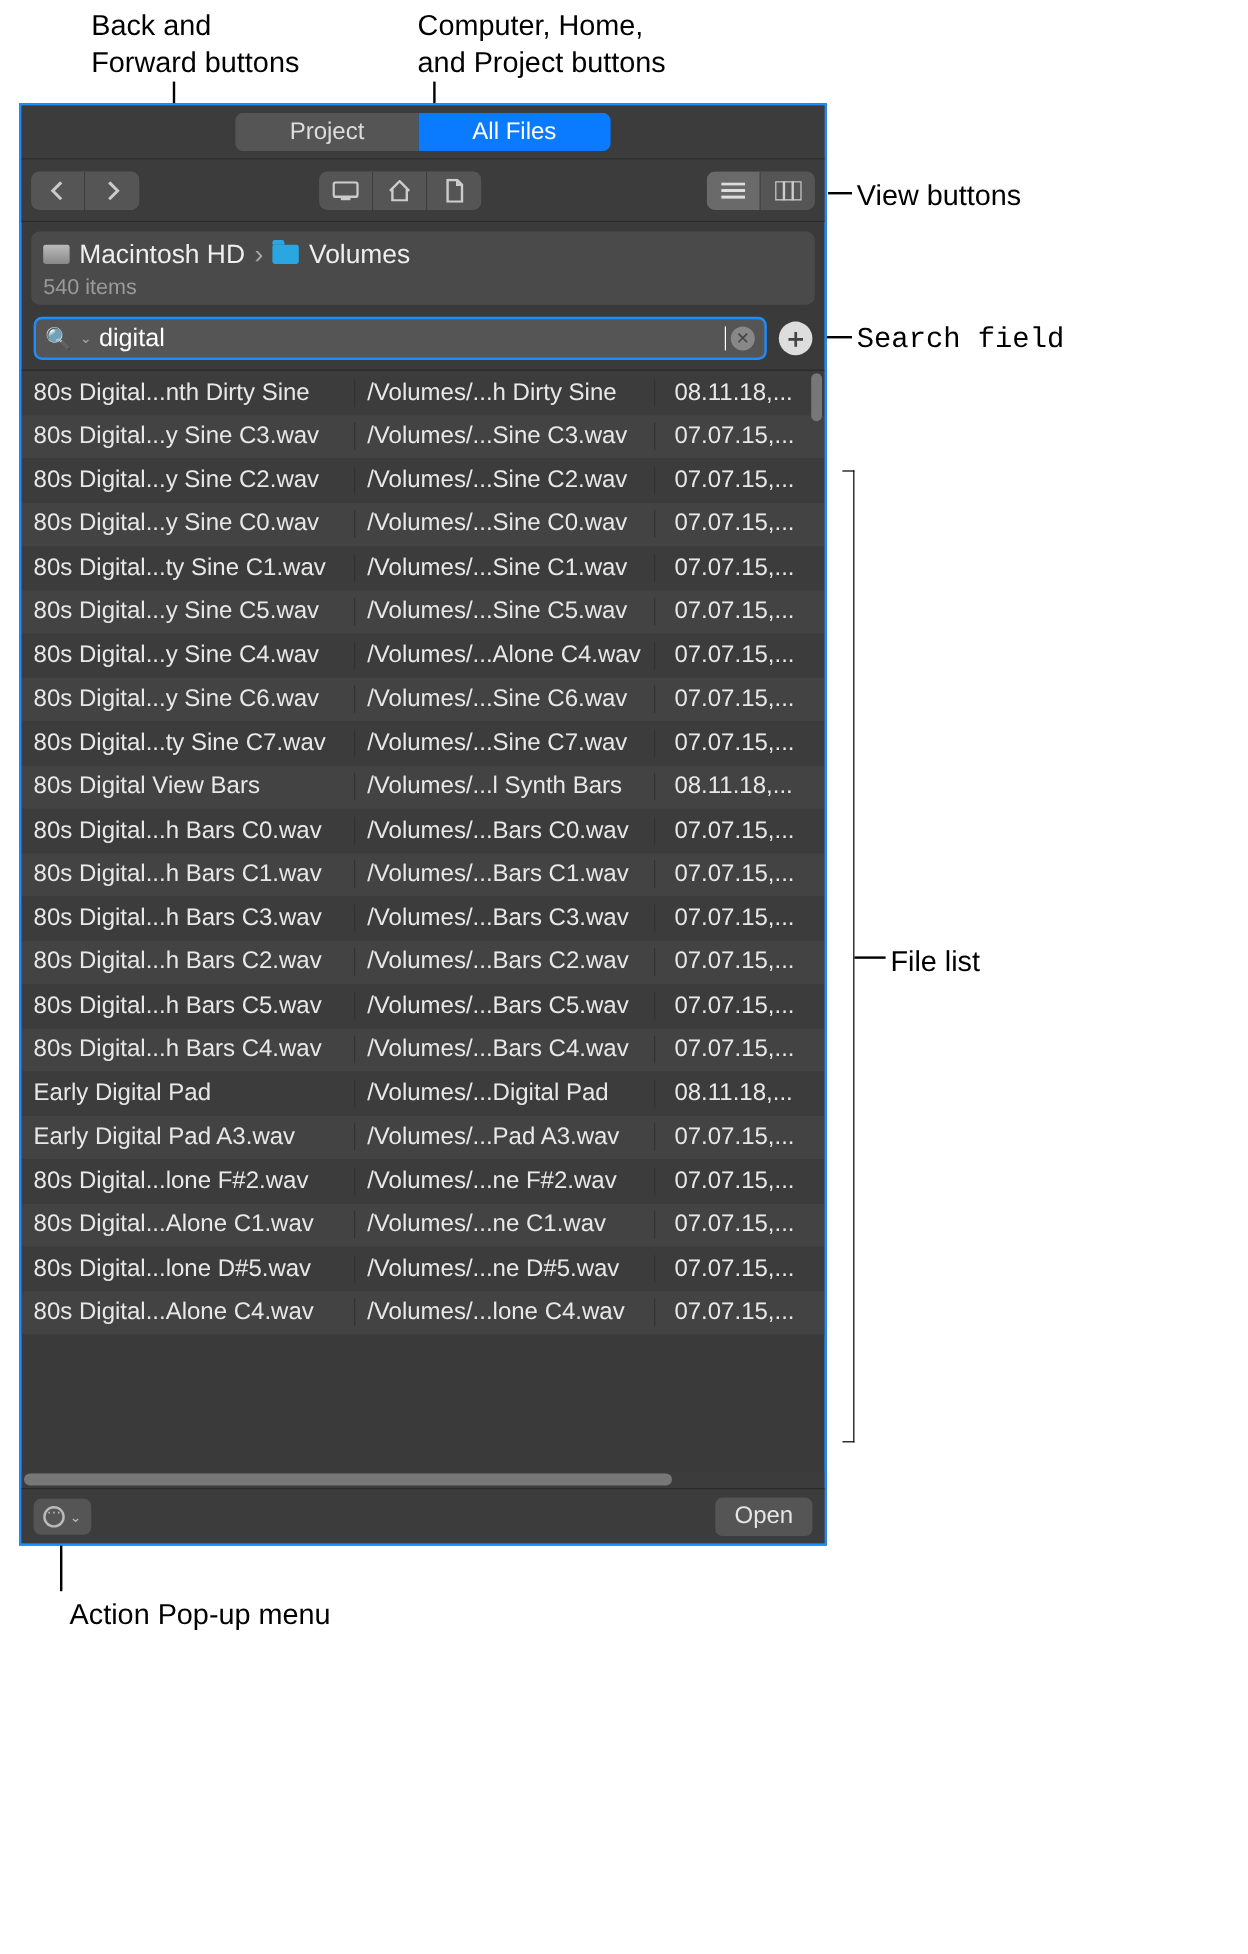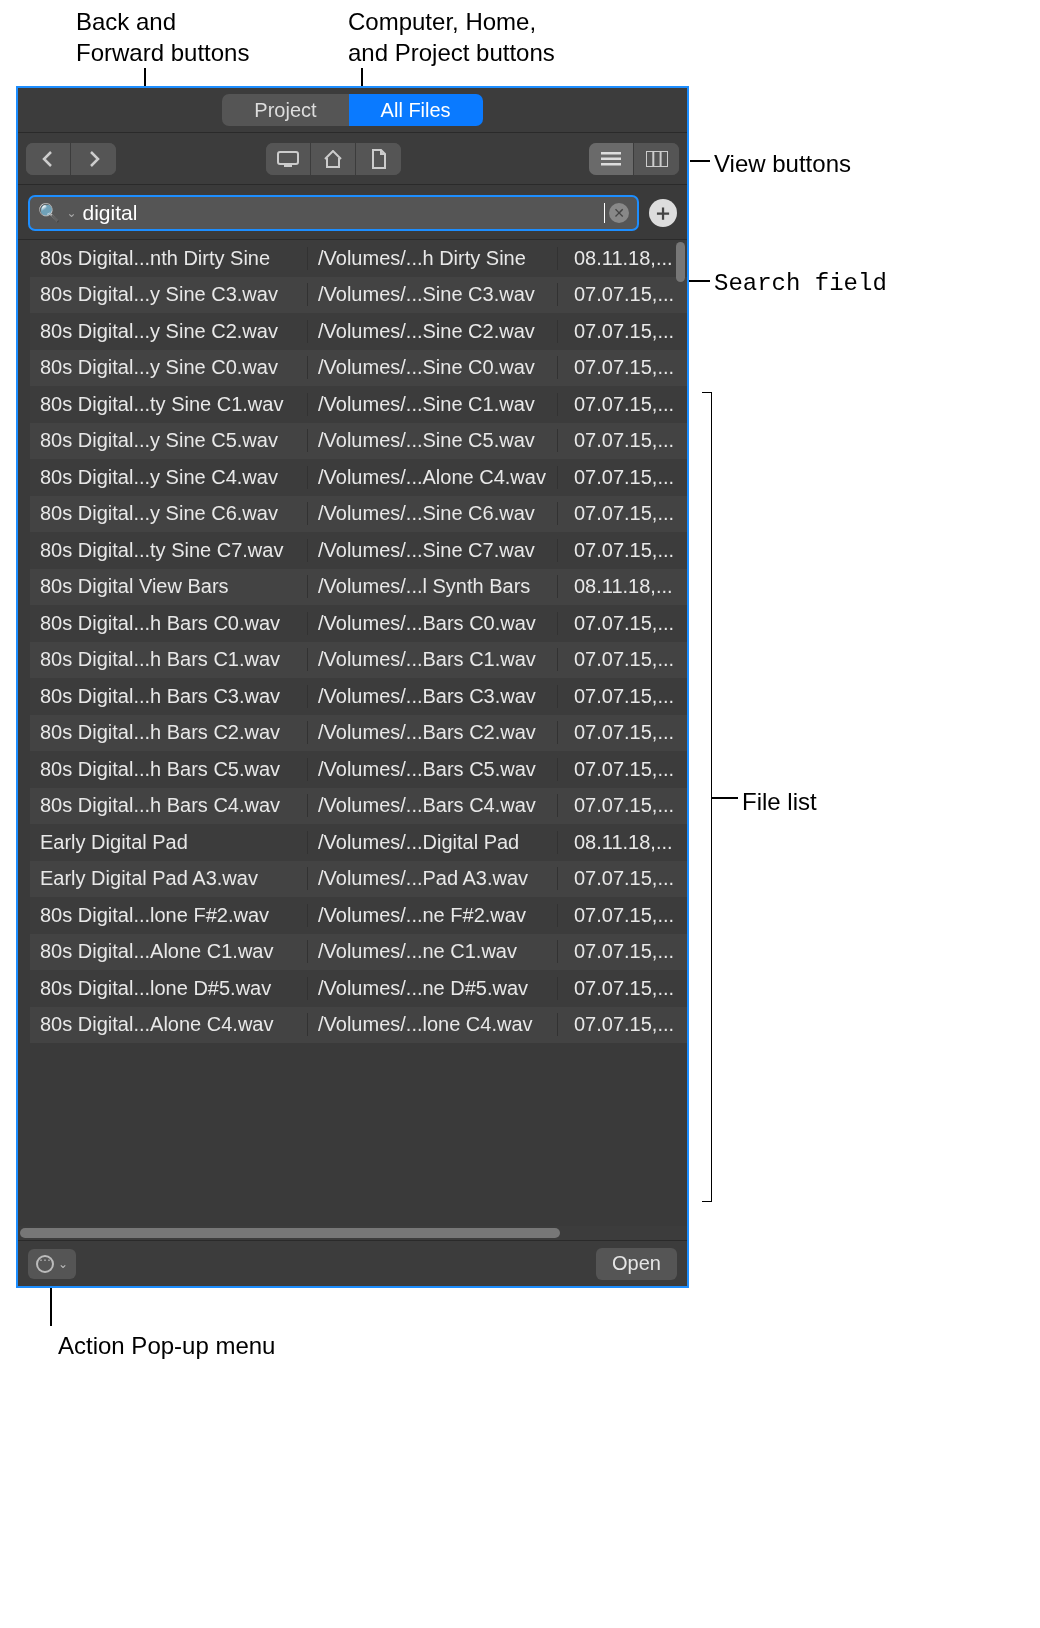--- a/index.html
+++ b/index.html
@@ -50,21 +50,21 @@
     gap: 0;
     border-bottom: 1px solid #2a2a2a;
   }
   .seg {
     display: flex;
     border-radius: 7px;
     overflow: hidden;
   }
   .seg .btn {
     height: 32px;
-    padding: 0 32px;
+    padding: 0 45px;
     display: flex;
     align-items: center;
     justify-content: center;
     font-size: 20px;
     color: #ddd;
     background: #555;
     border: none;
   }
   .seg .btn.active {
     background: #0a7aff;
@@ -196,21 +196,20 @@
     align-items:center;
     border-bottom:1px solid #2a2a2a;
   }
   .col-name { width:278px; padding-left:10px; border-right:1px solid #2a2a2a; }
   .col-path { width:250px; padding-left:10px; border-right:1px solid #2a2a2a; }
   .col-date { flex:1; padding-left:16px; }
   .list-body {
     flex:1;
     overflow:hidden;
     position:relative;
-    padding-left:12px;
   }
   .row {
     display:flex;
     height:36.5px;
     align-items:center;
     color:#e8e8e8;
     font-size:20px;
     white-space:nowrap;
   }
   .row:nth-child(odd){ background:#434343; }
@@ -335,20 +334,30 @@
       <div class="ibtn">
         <svg width="22" height="16" viewBox="0 0 22 16">
             <rect x="0" y="0" width="22" height="16" fill="none" stroke="#ccc" stroke-width="2"></rect>
             <line x1="7.3" y1="0" x2="7.3" y2="16" stroke="#ccc" stroke-width="2"></line>
             <line x1="14.6" y1="0" x2="14.6" y2="16" stroke="#ccc" stroke-width="2"></line>
           </svg>
       </div>
     </div>
   </div>
 
+  <div class="breadcrumb-wrap">
+    <div class="breadcrumb">
+      <span class="hd-icon"></span>
+      <span>Macintosh HD</span>
+      <span class="chev">›</span>
+      <span class="folder-icon"></span>
+      <span>Volumes</span>
+    </div>
+    <div class="item-count">540 items</div>
+  </div>
 
   <div class="search-row">
     <div class="search-field">
       <span class="mag">🔍</span>
       <span class="caret">⌄</span>
       <span class="text">digital</span>
       <span class="clear">✕</span>
     </div>
     <div class="add-btn">
       <span>＋</span>

